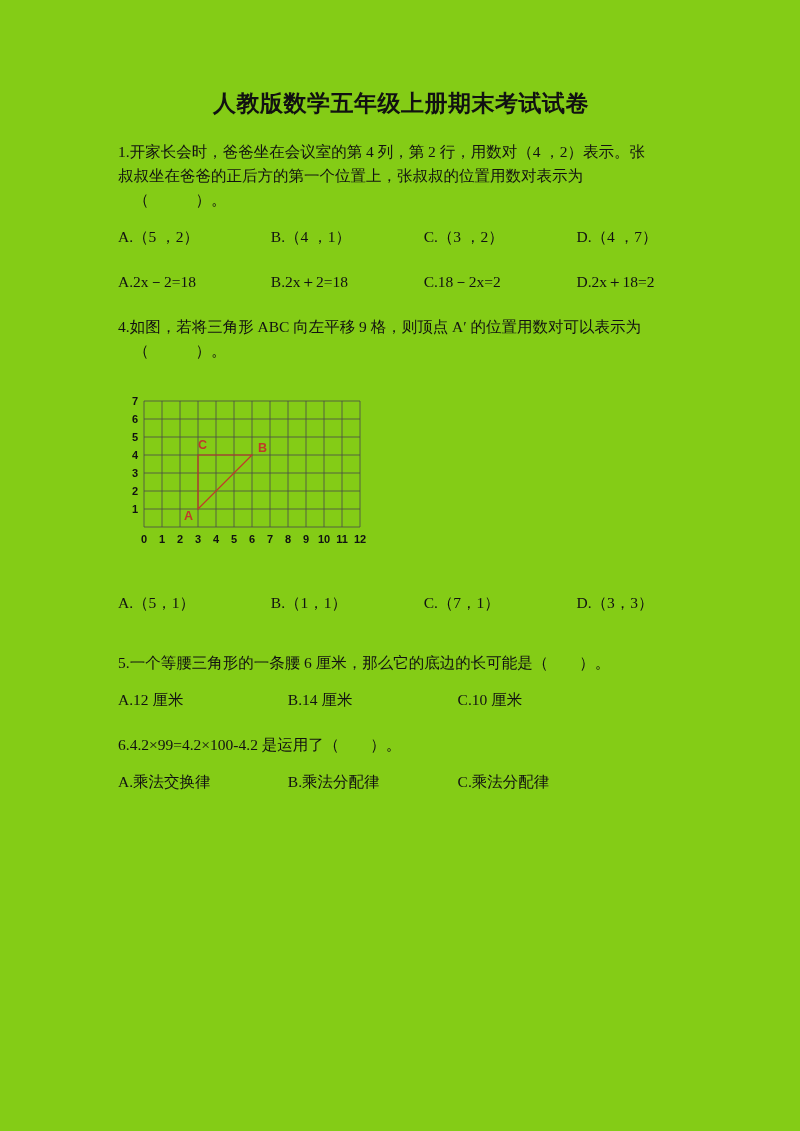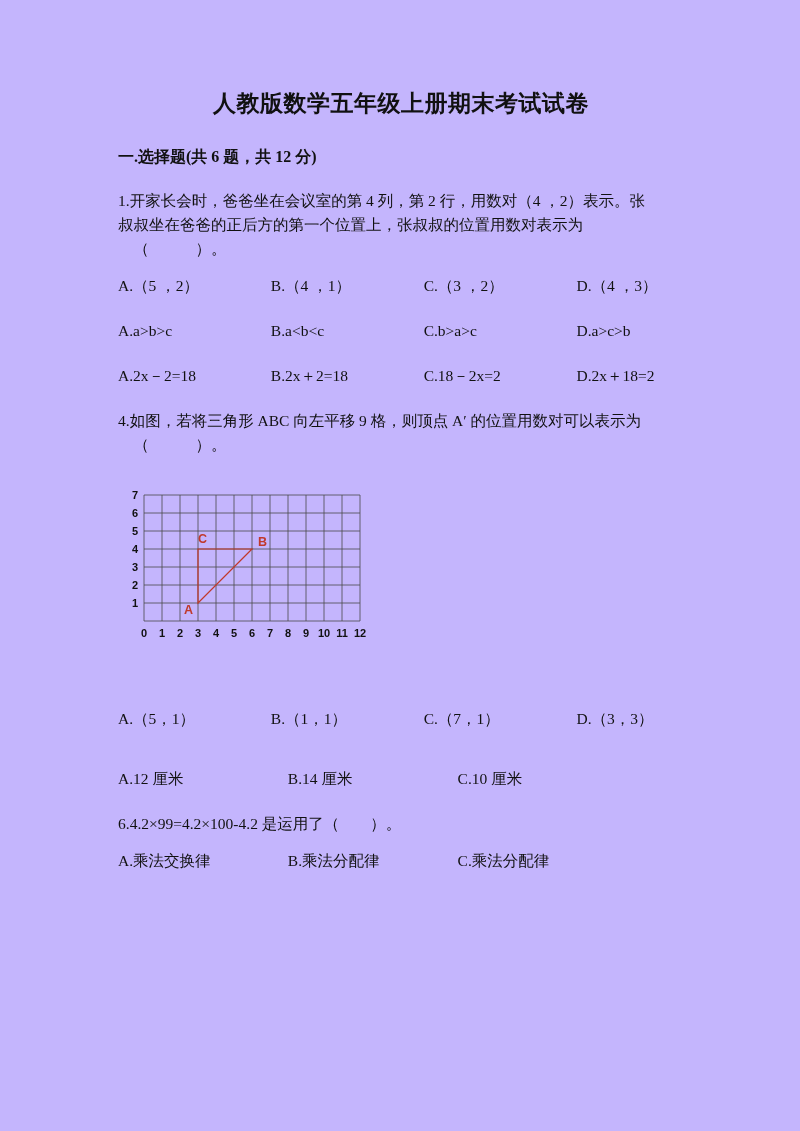--- a/index.html
+++ b/index.html
@@ -6,21 +6,21 @@
   body{
     font-family:"Liberation Serif","DejaVu Serif",serif;
     color:#111;
     -webkit-font-smoothing:antialiased;
   }
   .page{
     width:800px;
     min-height:1131px;
     box-sizing:border-box;
     padding:88px 116px 60px 118px;
-    background:#c4b5fd;
+    background:#84cc16;
     position:relative;
   }
   .title{
     margin:0;
     font-size:23px;
     font-weight:bold;
     text-align:center;
     letter-spacing:0.5px;
   }
   .section-heading{
@@ -40,41 +40,39 @@
     line-height:24px;
   }
   .opt{display:inline-block;vertical-align:top;}
   .options.cols-4 .opt{width:27%;}
   .options.cols-3 .opt{width:30%;font-family:Liberation Serif, serif;}
   .options .opt:last-child{width:auto;}
   .figure{
     margin:30px 0 2px 0;
   }
   .figure svg{display:block;}
-  .after-figure{margin-top:62px;}
+  .after-figure{margin-top:40px;}
   .gap-top{margin-top:36px;}
 </style>
 </head>
 <body>
 
 <div class="page">
 
   <h1 class="title">人教版数学五年级上册期末考试试卷</h1>
 
-  <div class="section-heading">一.选择题(共 6 题，共 12 分)</div>
 
   <div class="question">
     <div class="q-text">1.开家长会时，爸爸坐在会议室的第 4 列，第 2 行，用数对（4 ，2）表示。张
 叔叔坐在爸爸的正后方的第一个位置上，张叔叔的位置用数对表示为
 　（　　　）。</div>
-    <div class="options cols-4"><span class="opt">A.（5 ，2）</span><span class="opt">B.（4 ，1）</span><span class="opt">C.（3 ，2）</span><span class="opt">D.（4 ，3）</span></div>
+    <div class="options cols-4"><span class="opt">A.（5 ，2）</span><span class="opt">B.（4 ，1）</span><span class="opt">C.（3 ，2）</span><span class="opt">D.（4 ，7）</span></div>
   </div>
 
   <div class="question">
-    <div class="options cols-4"><span class="opt">A.a&gt;b&gt;c</span><span class="opt">B.a&lt;b&lt;c</span><span class="opt">C.b&gt;a&gt;c</span><span class="opt">D.a&gt;c&gt;b</span></div>
   </div>
 
   <div class="question">
     <div class="options cols-4"><span class="opt">A.2x－2=18</span><span class="opt">B.2x＋2=18</span><span class="opt">C.18－2x=2</span><span class="opt">D.2x＋18=2</span></div>
   </div>
 
   <div class="question">
     <div class="q-text">4.如图，若将三角形 ABC 向左平移 9 格，则顶点 A′ 的位置用数对可以表示为
 　（　　　）。</div>
     <div class="figure">
@@ -123,20 +121,21 @@
           <polygon points="80,116 134,62 80,62" fill="none" stroke="#c0392b" stroke-width="1.2"></polygon>
           <text x="66" y="127" font-size="12.5" font-weight="bold" fill="#c0392b" font-family="&quot;Liberation Sans&quot;, sans-serif">A</text>
           <text x="140" y="59" font-size="12.5" font-weight="bold" fill="#c0392b" font-family="&quot;Liberation Sans&quot;, sans-serif">B</text>
           <text x="80" y="56" font-size="12.5" font-weight="bold" fill="#c0392b" font-family="&quot;Liberation Sans&quot;, sans-serif">C</text>
         </svg>
     </div>
     <div class="options cols-4 after-figure"><span class="opt">A.（5，1）</span><span class="opt">B.（1，1）</span><span class="opt">C.（7，1）</span><span class="opt">D.（3，3）</span></div>
   </div>
 
   <div class="question gap-top">
+    <div class="q-text">5.一个等腰三角形的一条腰 6 厘米，那么它的底边的长可能是（　　）。</div>
     <div class="options cols-3"><span class="opt">A.12 厘米</span><span class="opt">B.14 厘米</span><span class="opt">C.10 厘米</span></div>
   </div>
 
   <div class="question">
     <div class="q-text">6.4.2×99=4.2×100-4.2 是运用了（　　）。</div>
     <div class="options cols-3"><span class="opt">A.乘法交换律</span><span class="opt">B.乘法分配律</span><span class="opt">C.乘法分配律</span></div>
   </div>
 
 </div>
 

